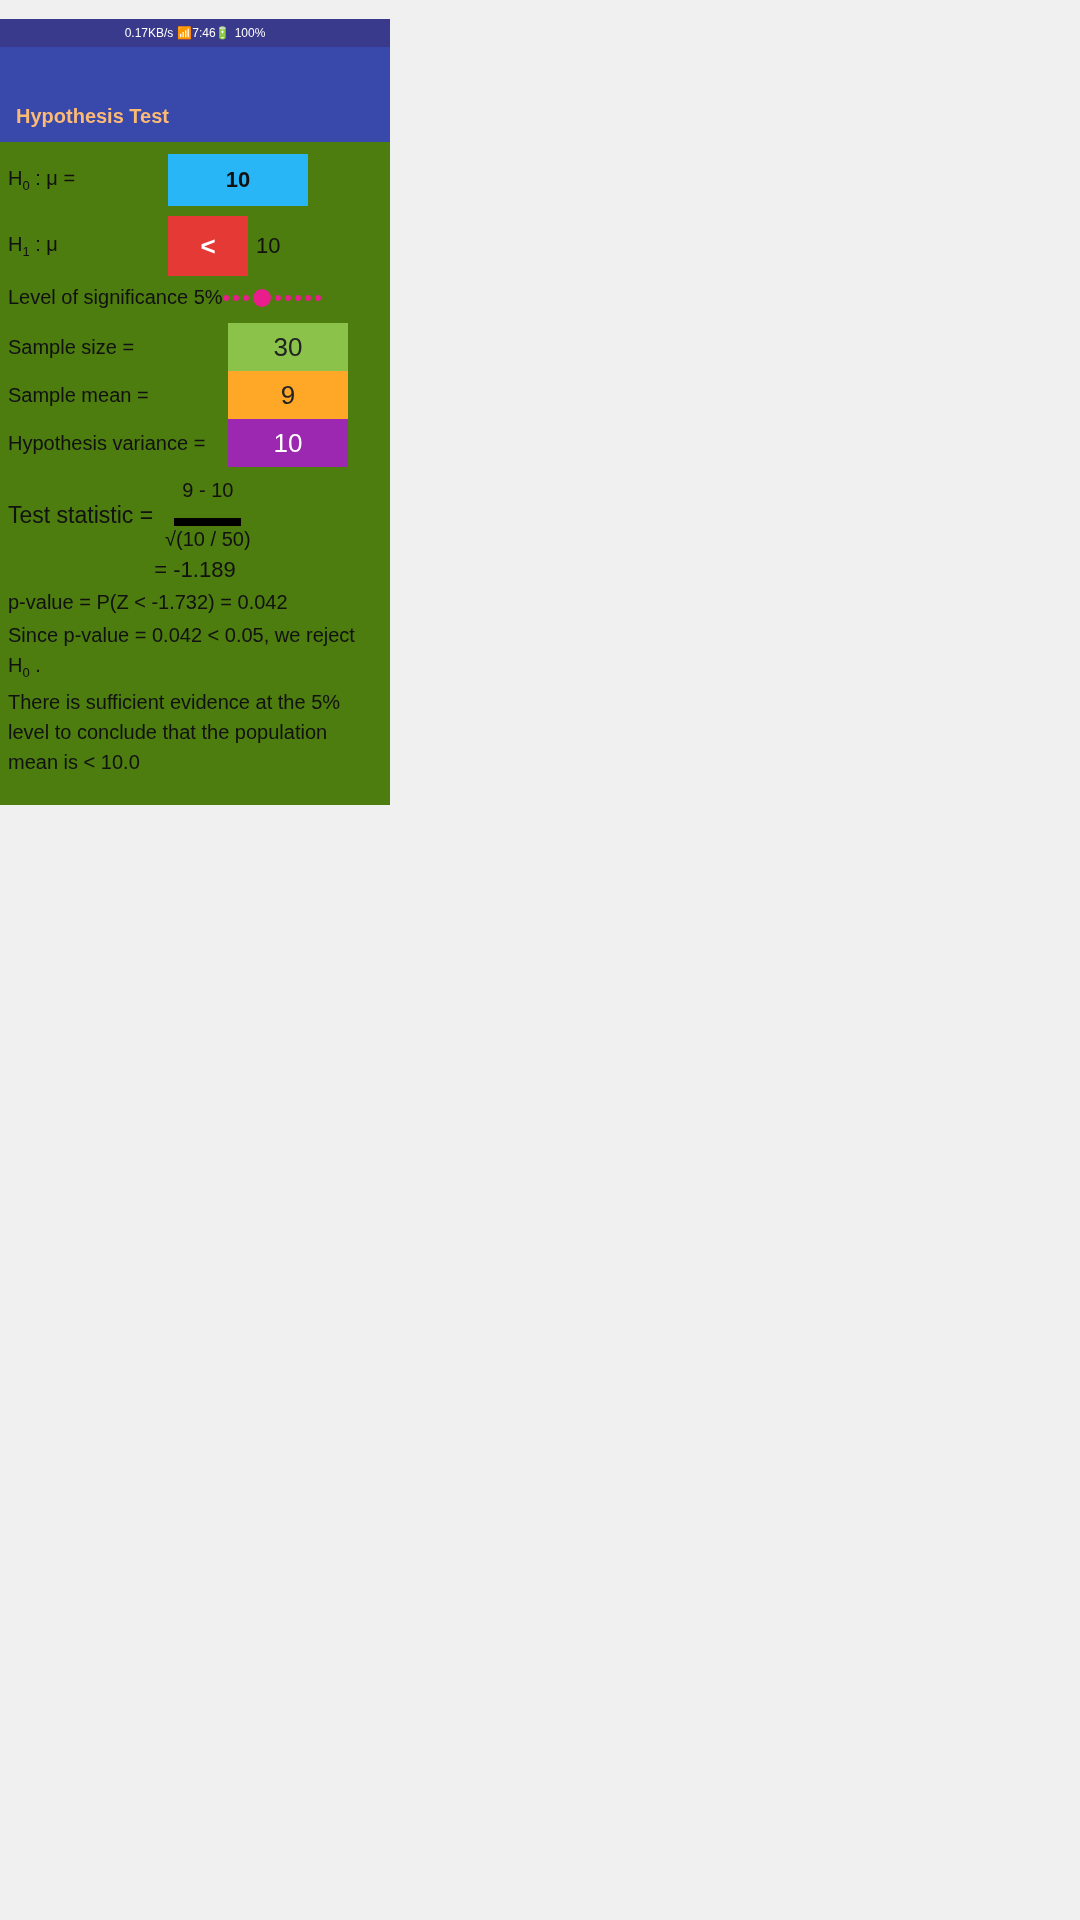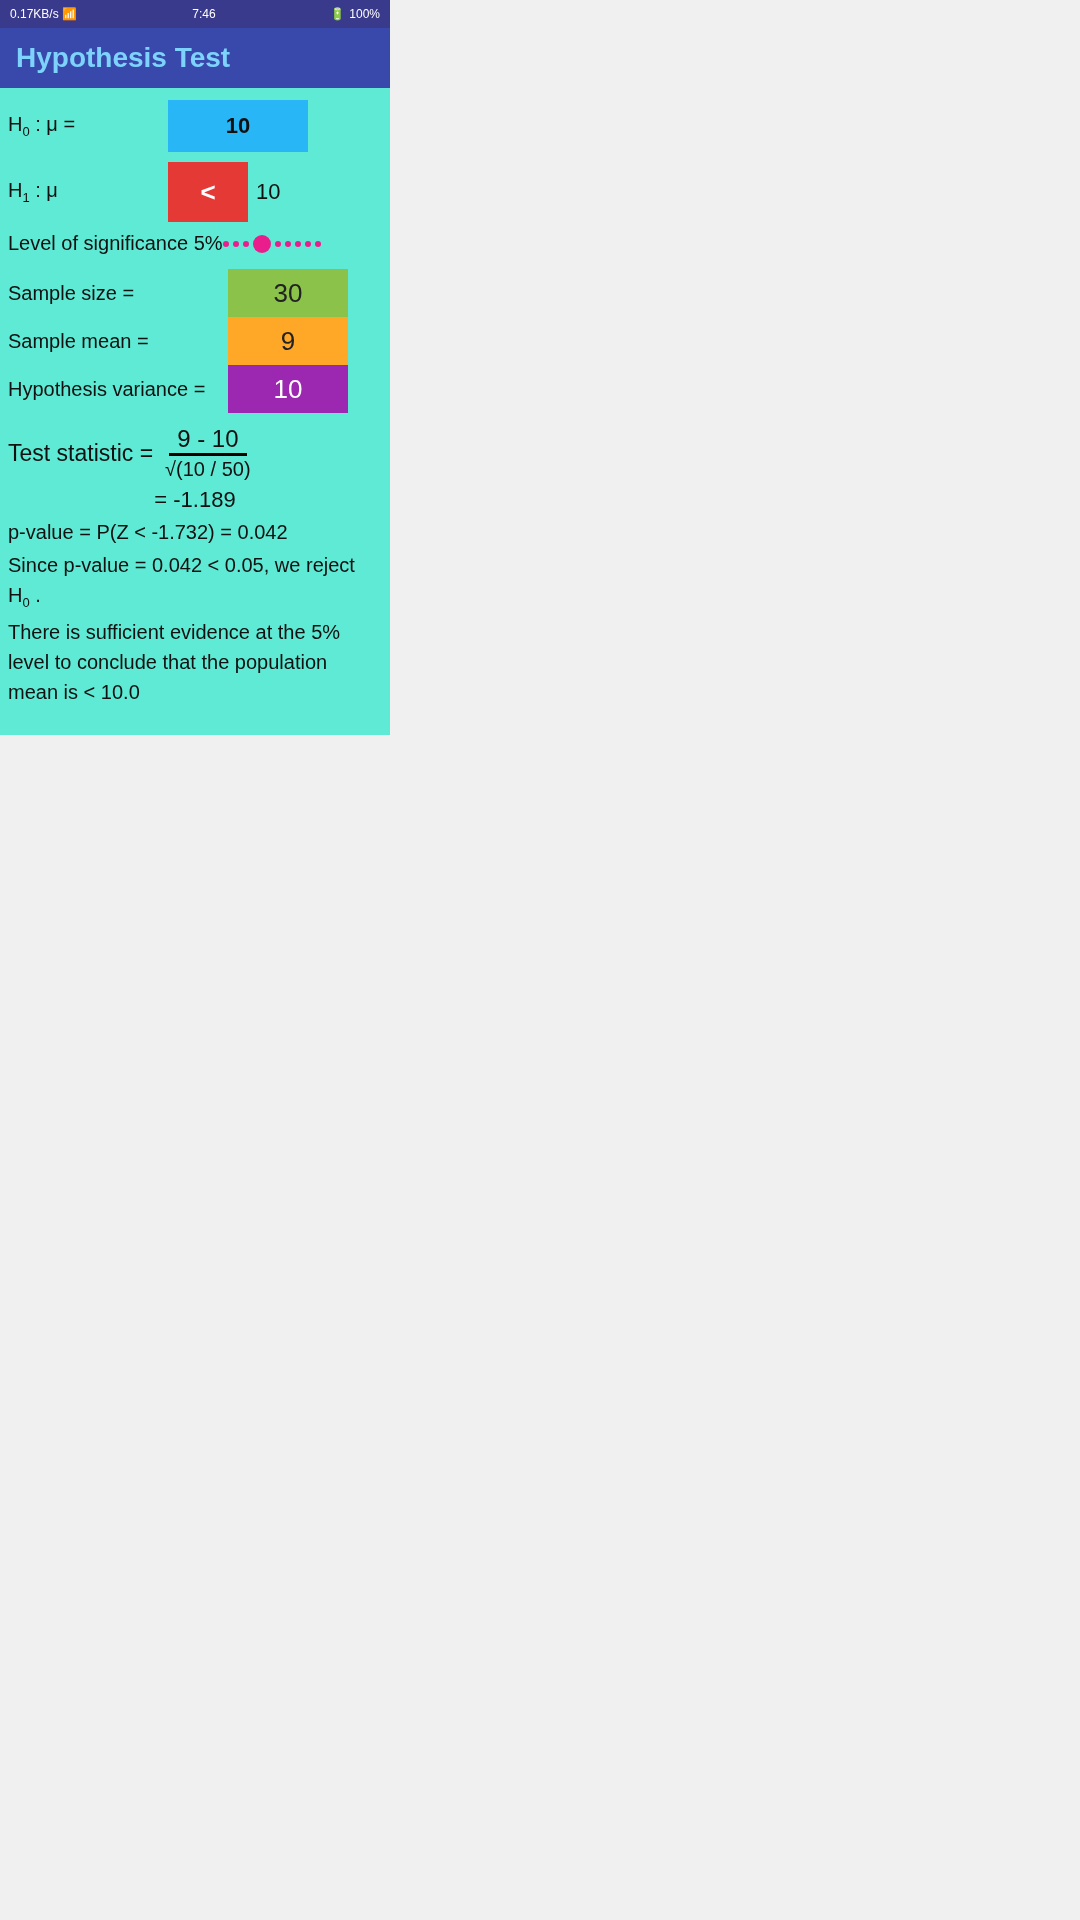--- a/index.html
+++ b/index.html
@@ -13,44 +13,46 @@
       font-size: 18px;
       color: #111;
       overflow-x: hidden;
     }
 
     
     .status-bar {
       background: #3a3a8c;
       color: white;
       display: flex;
-      justify-content: space-between;
+      justify-content: center;
       align-items: center;
       padding: 4px 10px;
       font-size: 12px;
       height: 28px;
+      margin-top: 19px;
     }
     .status-left { display: flex; align-items: center; gap: 4px; }
     .status-right { display: flex; align-items: center; gap: 4px; }
 
     
     .app-header {
       background: #3949ab;
       padding: 14px 16px;
     }
     .app-header h1 {
-      color: #7dd3fc;
-      font-size: 28px;
+      color: #fdba74;
+      font-size: 20px;
       font-weight: bold;
+      margin-top: 44px;
     }
 
     
     .content {
       padding: 12px 8px 24px 8px;
-      background: #5eead4;
+      background: #4d7c0f;
     }
 
     
     .row {
       display: flex;
       align-items: center;
       margin-bottom: 10px;
     }
 
     .label {
@@ -158,23 +160,23 @@
 
     .fraction-container {
       display: inline-flex;
       flex-direction: column;
       align-items: center;
       margin-left: 4px;
       vertical-align: middle;
     }
 
     .fraction-numerator {
-      font-size: 24px;
-      border-bottom: 3px solid #000000;
-      padding: 0 8px 0 8px;
+      font-size: 20px;
+      border-bottom: 8px solid #000000;
+      padding: 0 8px 16px 8px;
       white-space: nowrap;
     }
 
     .fraction-denominator {
       font-size: 20px;
       padding: 2px 8px 0 8px;
       white-space: nowrap;
     }
 
     .result-line {

